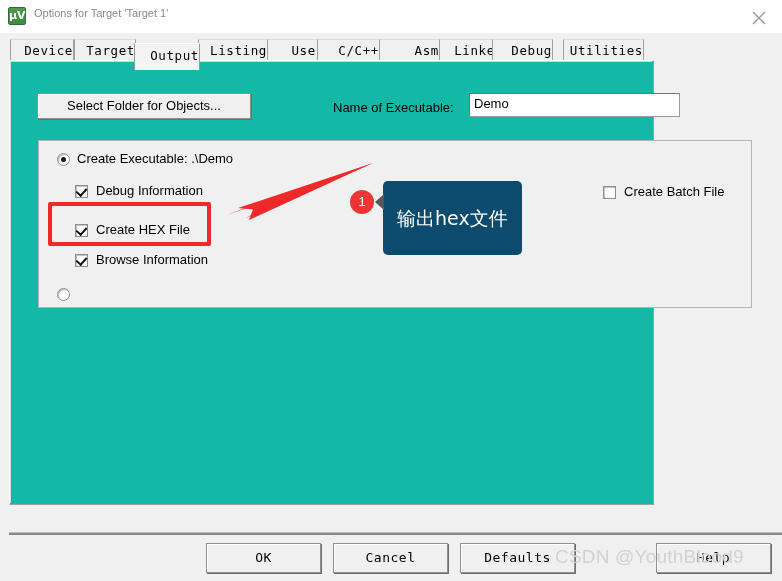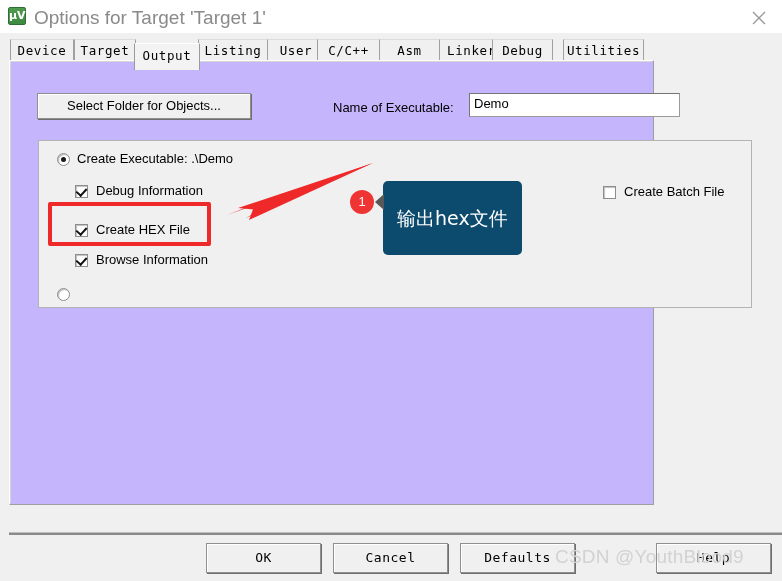--- a/index.html
+++ b/index.html
@@ -41,21 +41,21 @@
     color: #ffffff;
     font-size: 11px;
     font-weight: bold;
     line-height: 16px;
     text-align: center;
     font-family: "DejaVu Sans", sans-serif;
   }
   #title-text {
     position: absolute;
     left: 34px; top: 7px;
-    font-size: 19px;
+    font-size: 11px;
     color: #8a8a8a;
     font-family: "Liberation Sans", sans-serif;
     white-space: nowrap;
   }
   #close-btn {
     position: absolute;
     right: 0; top: 0;
     width: 46px; height: 32px;
     cursor: default;
   }
@@ -74,42 +74,42 @@
     height: 22px;
     background: #f0f0f0;
     border-left: 1px solid #a0a0a0;
     border-right: 1px solid #a0a0a0;
     border-top: 1px solid #dcdcdc;
     box-sizing: border-box;
     font-family: "DejaVu Sans Mono", monospace;
     font-size: 12.5px;
     color: #000000;
     line-height: 21px;
-    text-align: center;
+    text-align: right;
     letter-spacing: 0.6px;
     white-space: nowrap;
     cursor: default;
   }
   .tab.selected {
     top: 10px;
     height: 27px;
     background: #f3f3f3;
     border-left: 1px solid #9a9a9a;
     border-right: 1px solid #9a9a9a;
     border-top: 1px solid #ffffff;
     line-height: 24px;
     z-index: 4;
   }
 
   
   #panel {
     position: absolute;
     left: 9px; top: 60px;
     width: 645px; height: 445px;
-    background: #c4b5fd;
+    background: #14b8a6;
     border-top: 1px solid #ffffff;
     border-left: 1px solid #ffffff;
     border-right: 1px solid #9e9e9e;
     border-bottom: 1px solid #9e9e9e;
     box-sizing: border-box;
   }
   #panel-inner {
     position: absolute;
     left: 0; top: 0;
     right: 1px; bottom: 1px;

